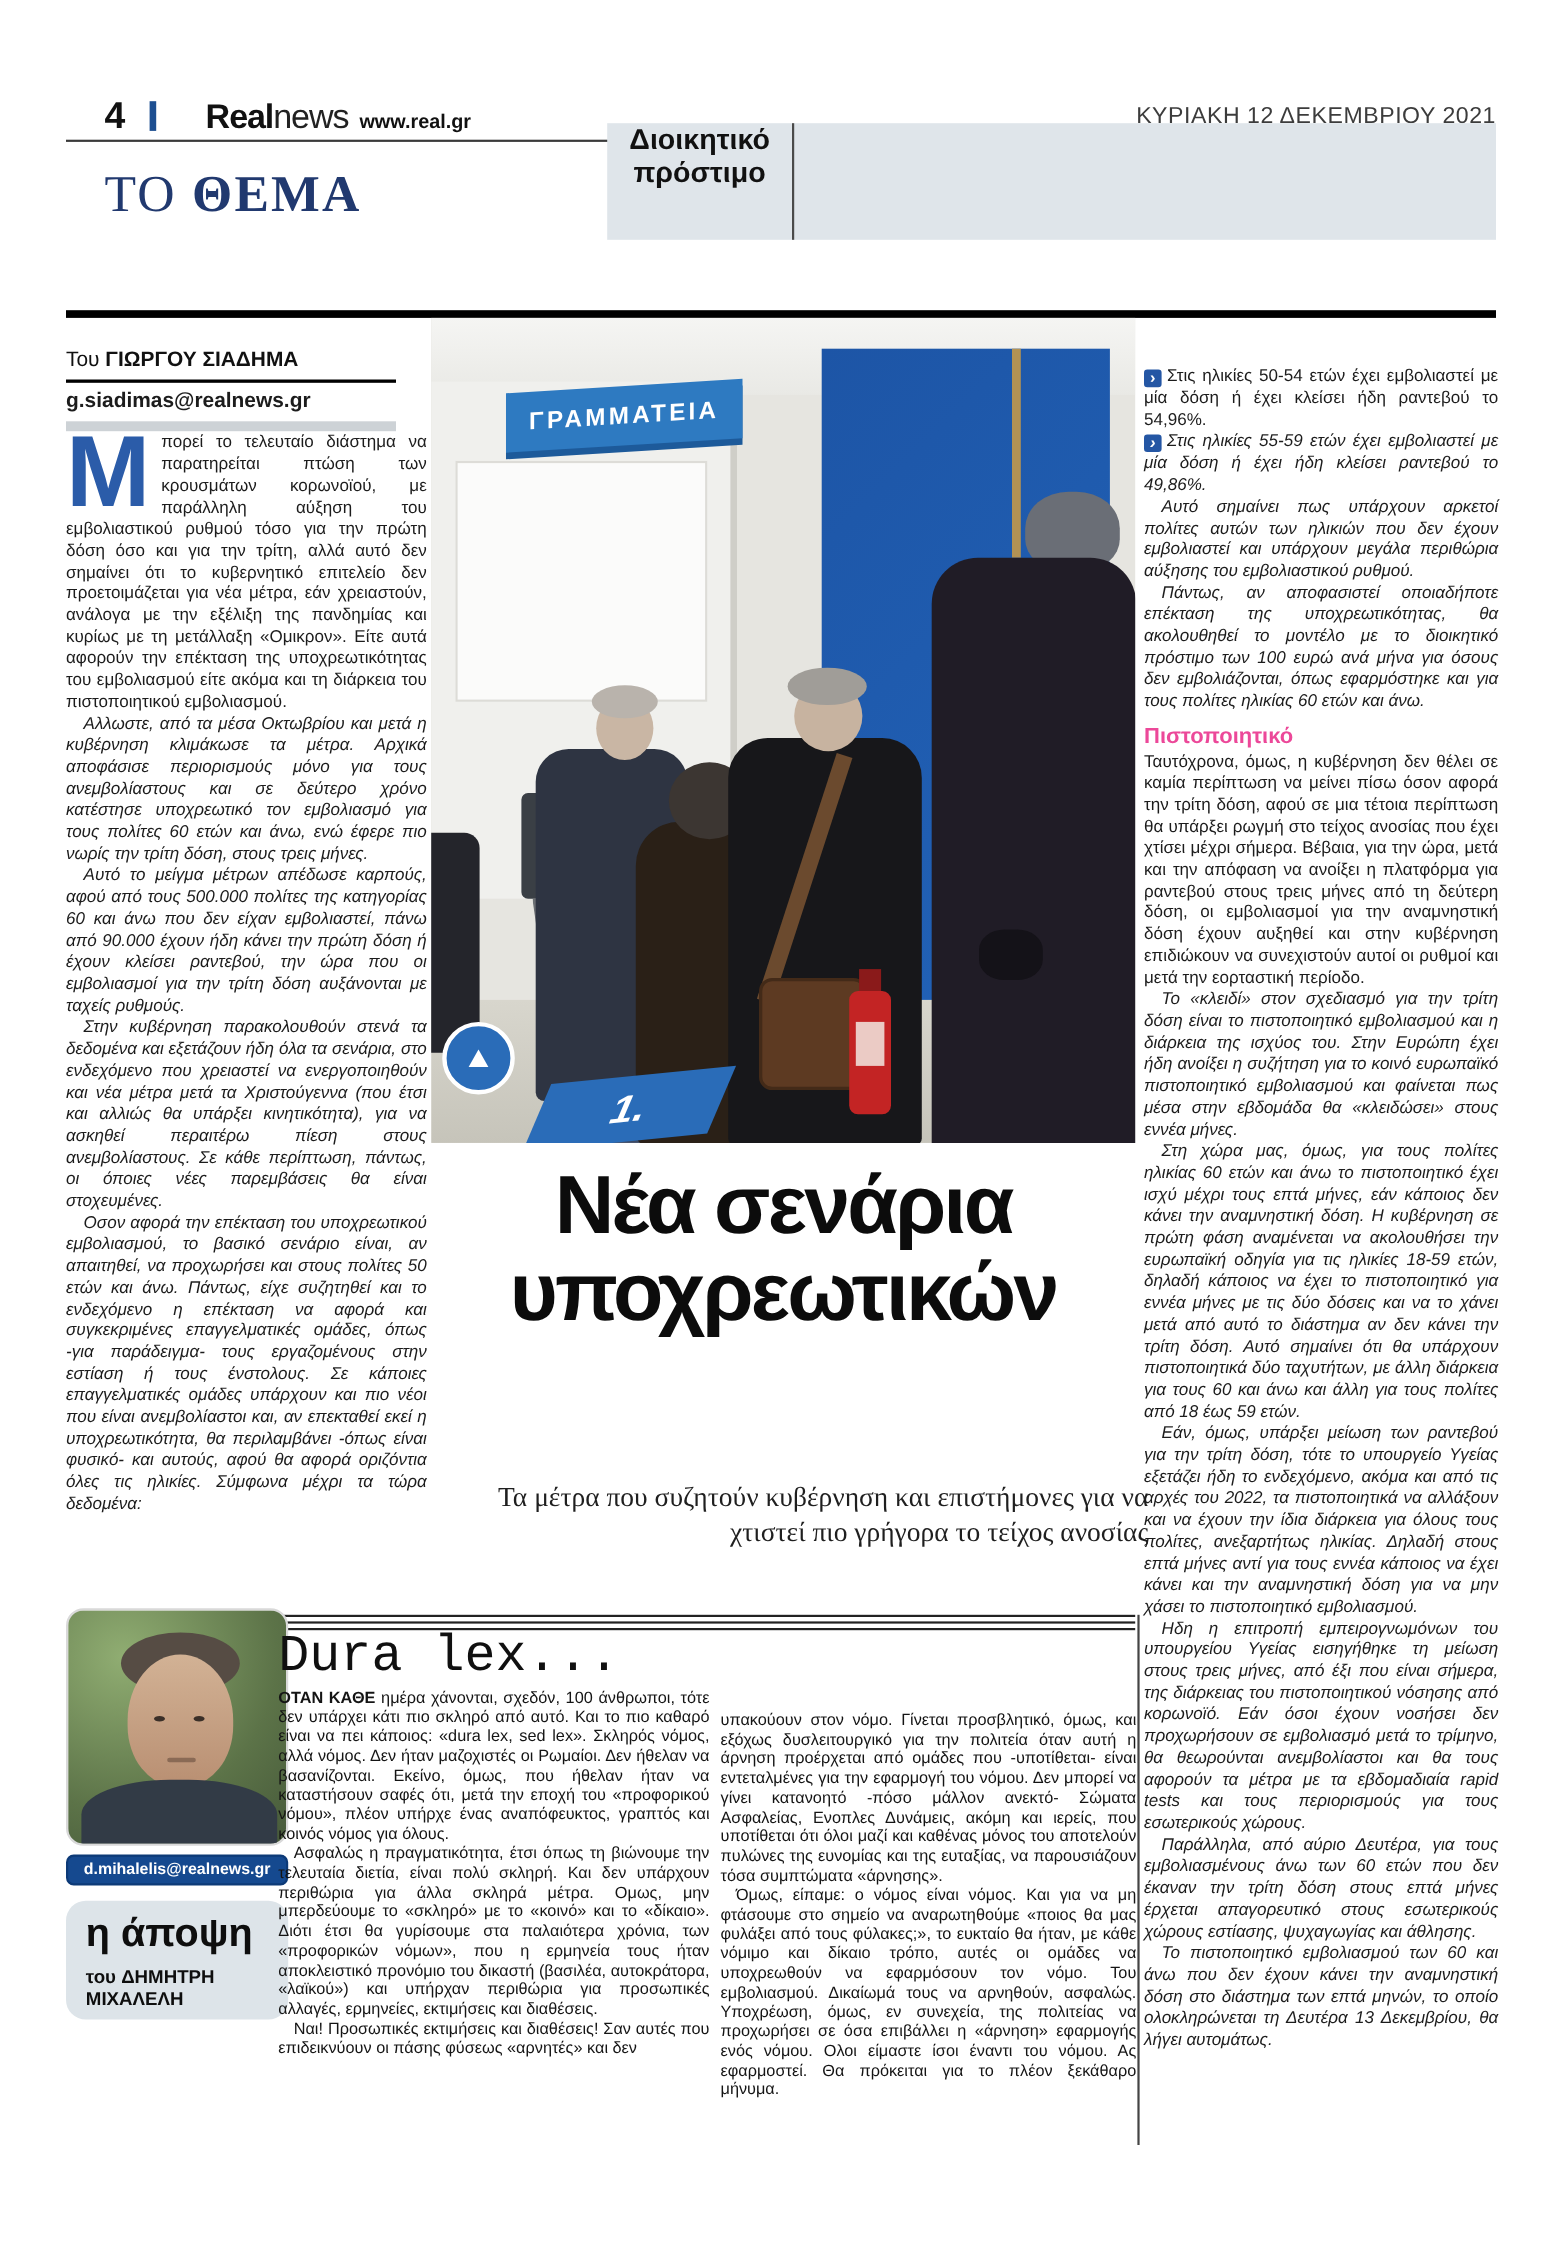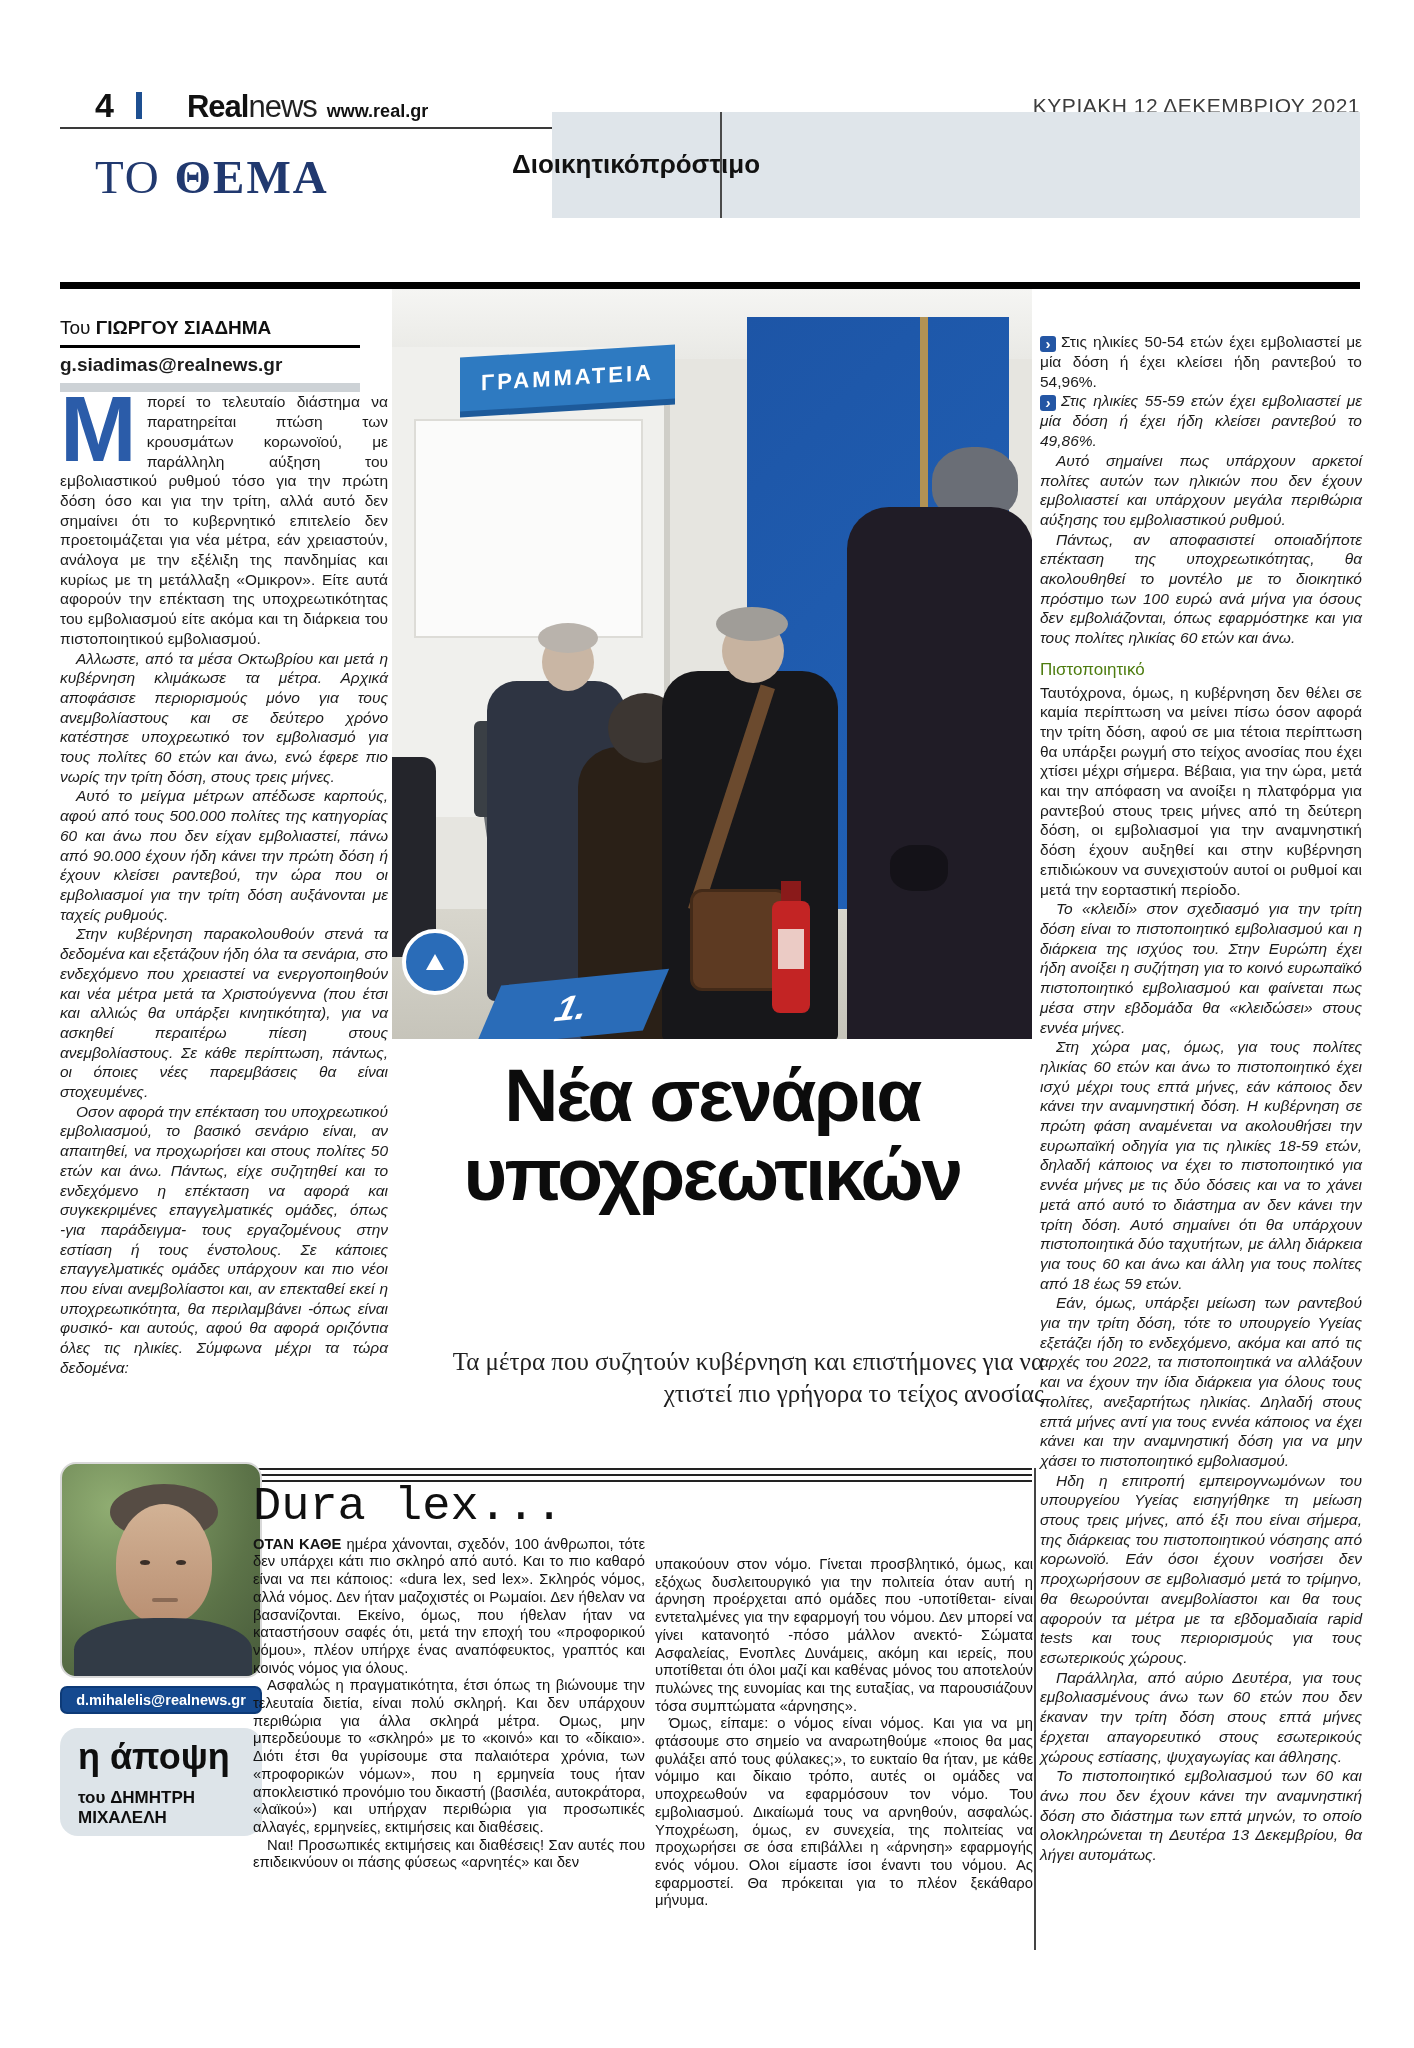--- a/index.html
+++ b/index.html
@@ -12,21 +12,21 @@
   .hbar{display:inline-block;width:6px;height:27px;background:#1d4f91;margin:0 14px 0 22px;align-self:center;}
   .brand{font-size:31px;color:#111;letter-spacing:-1px;margin-left:31px;}
   .brand b{font-weight:800;}
   .brand .lite{font-weight:400;color:#222;}
   .siteurl{font-size:18px;font-weight:bold;margin-left:10px;color:#111;}
   .header-date{position:absolute;right:54px;top:94px;font-size:21px;color:#3c3c3c;letter-spacing:.5px;}
   .header-rule{position:absolute;left:60px;top:127px;width:659px;height:2px;background:#3a3a3a;}
 
   
   .infobox{position:absolute;left:552px;top:112px;width:808px;height:106px;background:#dfe5ea;display:flex;}
-  .infobox .lab{width:168px;display:flex;justify-content:center;align-items:center;
+  .infobox .lab{width:168px;display:flex;flex-direction:column;justify-content:flex-start;align-items:center;
        font-size:26px;font-weight:800;color:#111;line-height:1.15;}
   .infobox .vdiv{width:2px;background:#4a4a4a;height:106px;}
   .infobox .txt{flex:1;padding:6px 18px 6px 14px;font-size:20px;line-height:25px;color:#101010;
        display:flex;align-items:center;}
 
   
   .kicker{position:absolute;left:95px;top:150px;font-family:"Liberation Serif",serif;font-size:47px;
        color:#21396f;letter-spacing:2px;}
   .kicker .bold{font-weight:800;}
 
@@ -41,21 +41,21 @@
   .byline{font-size:19px;color:#111;border-bottom:3px solid #000;padding-bottom:7px;width:300px;}
   .byline b{font-weight:800;}
   .byline-email{font-size:19px;font-weight:800;margin-top:7px;}
   .gray-bar{width:300px;height:9px;background:#cdd2d6;margin-top:9px;}
   .body-start{margin-top:28px;}
   .dropcap{float:left;font-size:92px;line-height:62px;font-weight:700;color:#2b5ca9;margin:6px 10px 0 0;}
 
   .col-right{position:absolute;left:1040px;top:332px;width:322px;}
   .bullet-sq{display:inline-block;width:16px;height:16px;background:#2456a4;border-radius:3px;color:#fff;
        font-size:15px;line-height:15px;font-weight:bold;text-align:center;margin-right:5px;vertical-align:-2px;}
-  .sec-head{font-size:17px;font-weight:400;margin:12px 0 3px;color:#4d7c0f;text-align:left;}
+  .sec-head{font-size:20px;font-weight:700;margin:12px 0 3px;color:#ec4899;text-align:left;}
 
   
   .photo{position:absolute;left:392px;top:289px;width:640px;height:750px;background:#e6e5e0;overflow:hidden;}
   .ceil{position:absolute;left:0;top:0;width:100%;height:70px;background:linear-gradient(#f5f5f3,#e9e9e5);}
   .floor{position:absolute;left:0;bottom:0;width:100%;height:130px;background:linear-gradient(#d8d6cd,#c6c4ba);}
   .booth{position:absolute;left:0;top:58px;width:272px;height:470px;background:#f0f0ed;border-right:6px solid #cfcec8;}
   .booth-win{position:absolute;left:22px;top:130px;width:225px;height:215px;background:#fbfbfa;border:2px solid #dddcd7;}
   .sign{position:absolute;left:68px;top:62px;width:215px;height:54px;background:#2e7ac1;transform:skewY(-3.5deg);
         display:flex;align-items:center;justify-content:center;color:#fff;font-weight:800;font-size:22px;
         letter-spacing:3px;box-shadow:0 6px 0 #1d5a9a;}

